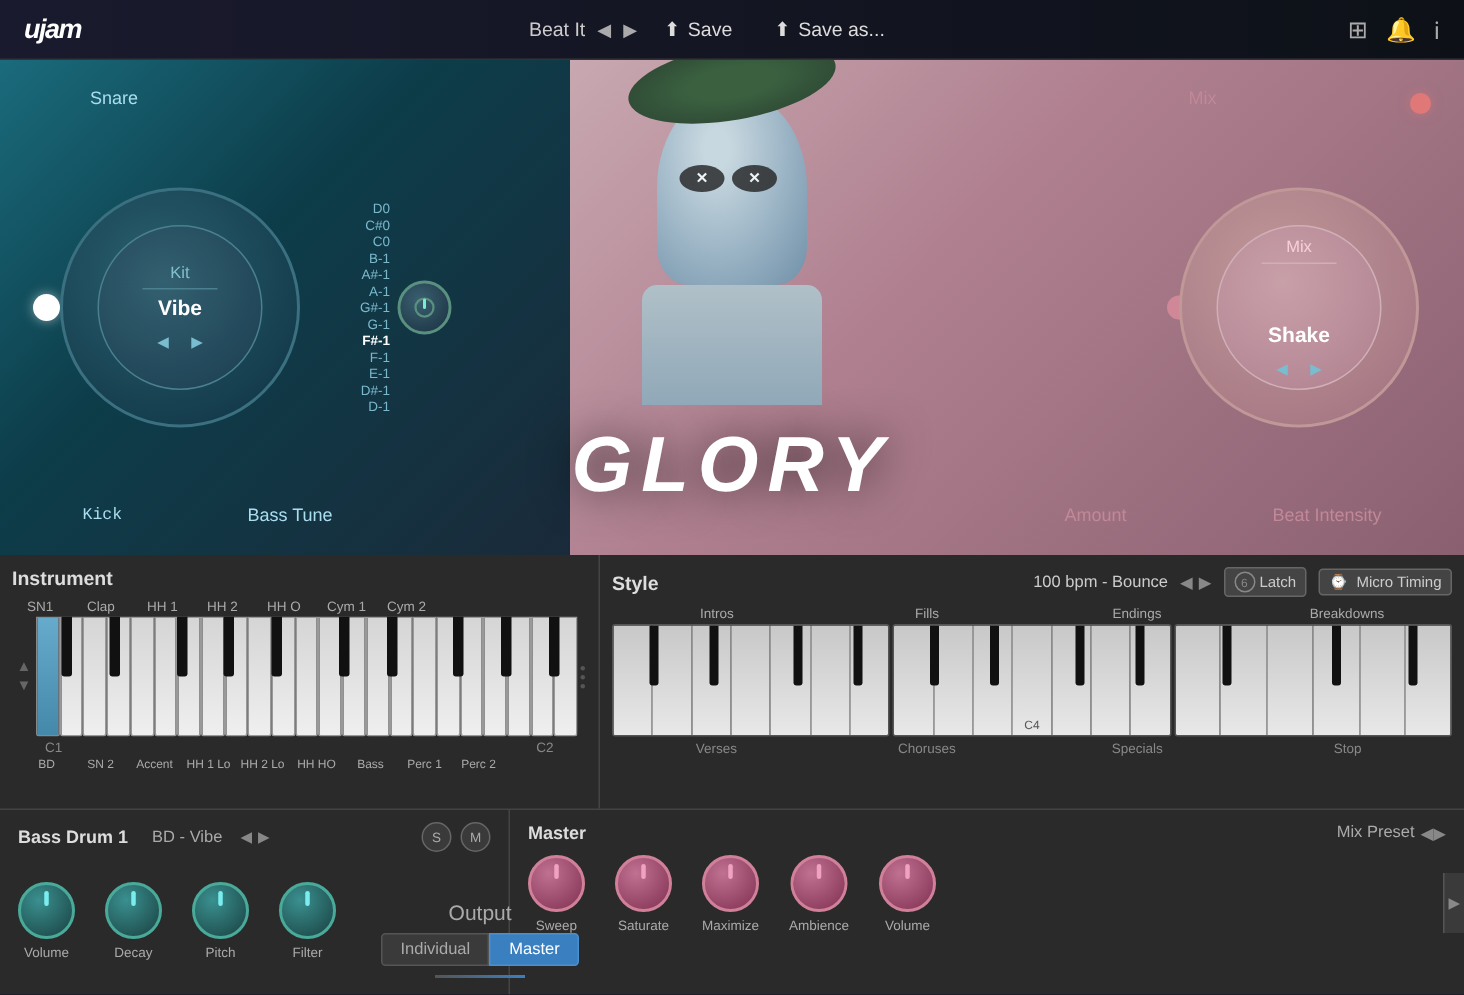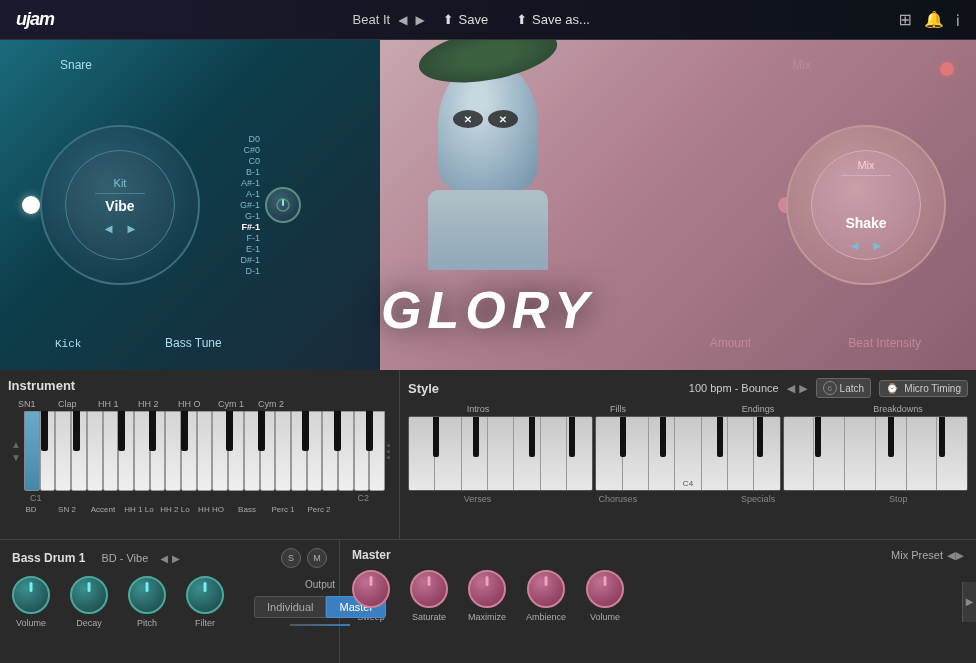--- a/index.html
+++ b/index.html
@@ -533,21 +533,22 @@
       position: absolute;
       bottom: 15px;
       left: 360px;
       display: flex;
       flex-direction: column;
       align-items: center;
       gap: 6px;
     }
     .output-label {
       color: #aaa;
-      font-size: 10px;
+      font-size: 14px;
+      margin-top: 24px;
     }
     .output-buttons {
       display: flex;
       gap: 0;
     }
     .output-btn {
       padding: 4px 12px;
       font-size: 11px;
       cursor: pointer;
       border: 1px solid #555;

